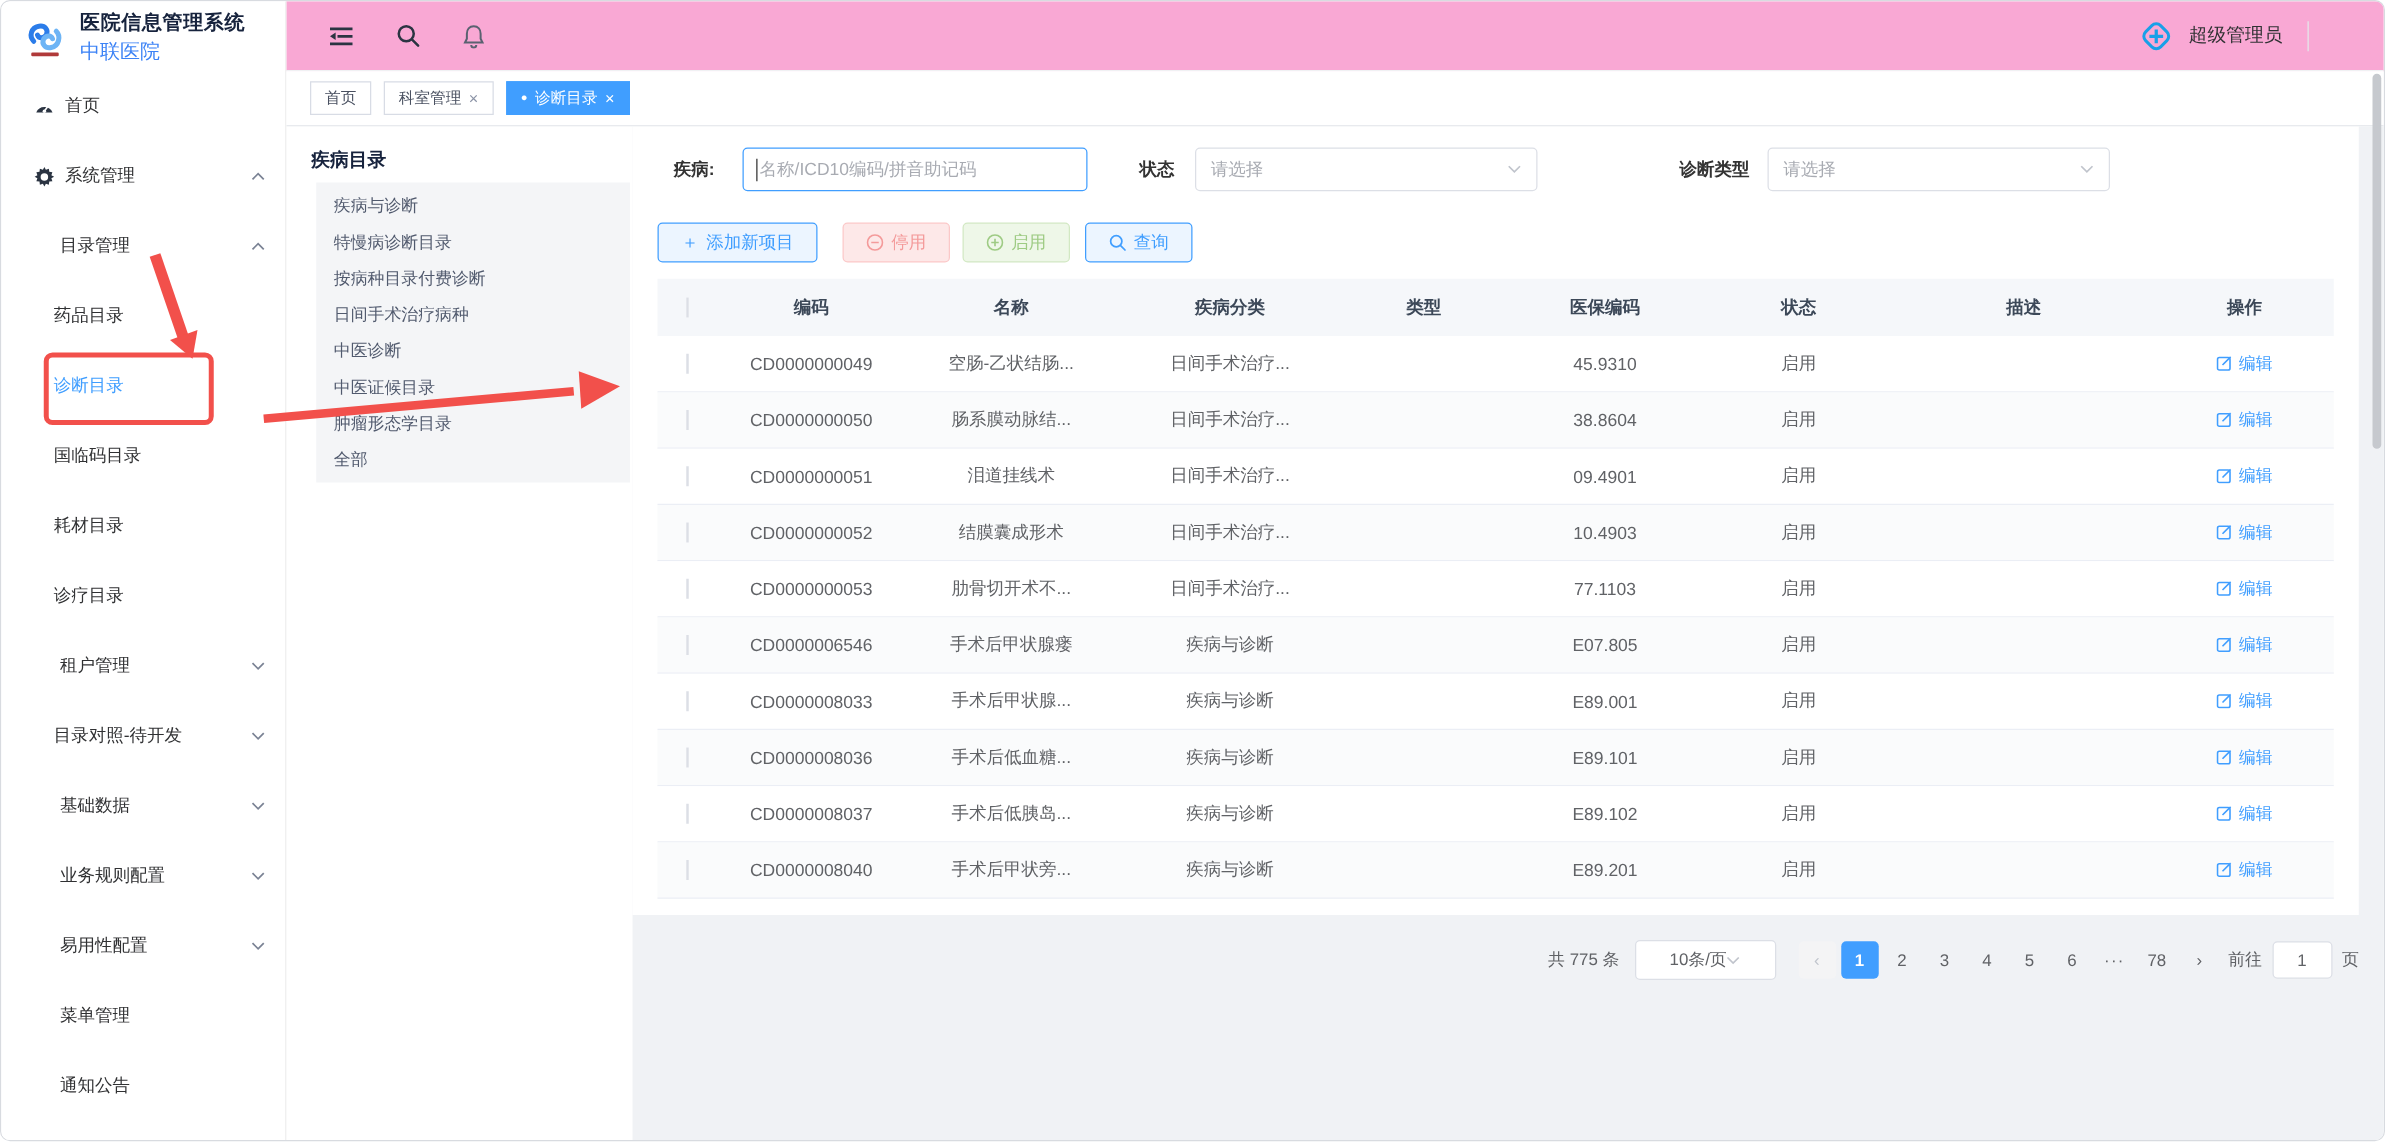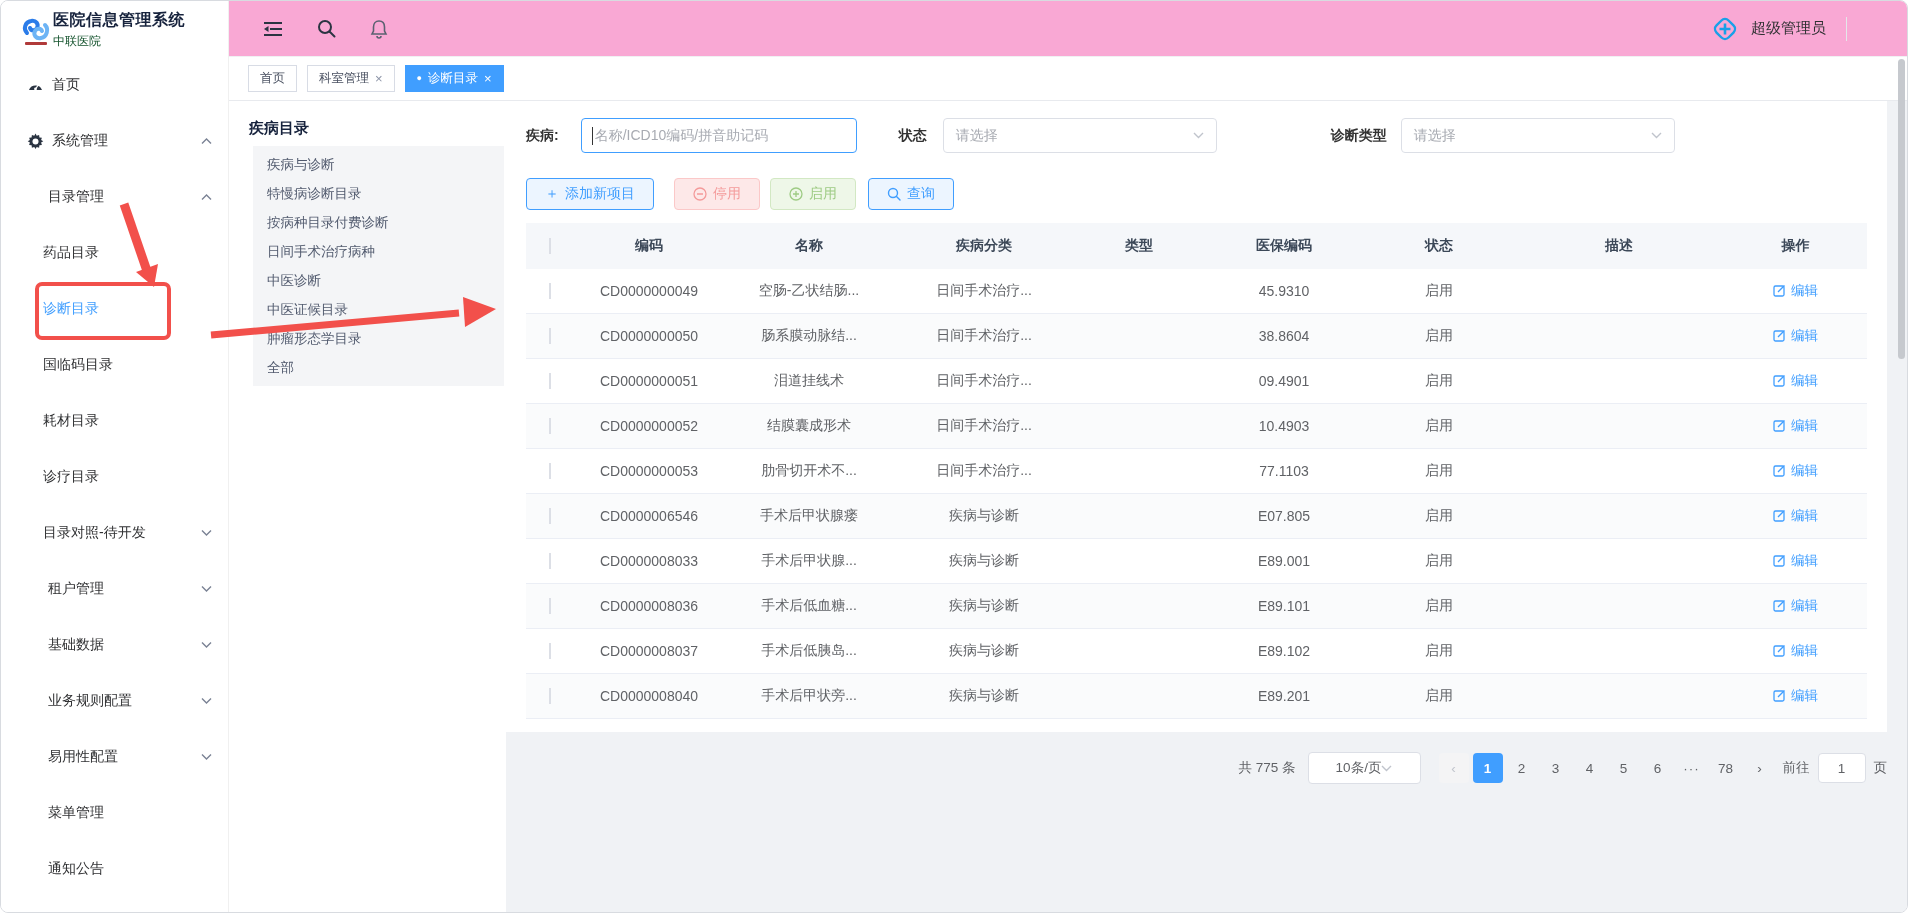--- a/index.html
+++ b/index.html
@@ -2,23 +2,23 @@
 <html><head>
 <meta charset="utf-8">
 <style>
   * { margin:0; padding:0; box-sizing:border-box; }
   html,body { width:1910px; height:915px; overflow:hidden; }
   body { font-family:"Liberation Sans","DejaVu Sans",sans-serif; color:#303133; background:#fff; }
   .app { position:relative; width:1908px; height:913px; border:1px solid #d8dbe0; border-radius:8px; overflow:hidden; background:#fff; }
 
   
   .sidebar { position:absolute; left:0; top:0; width:228px; height:100%; background:#fff; border-right:1px solid #f0f0f0; z-index:2; }
-  .logo-row { display:flex; align-items:center; gap:0; padding:10px 8px 8px 18px; height:56px; }
+  .logo-row { display:flex; align-items:center; gap:11px; padding:10px 8px 8px 18px; height:56px; }
   .app-title { font-size:16px; font-weight:bold; color:#17233d; letter-spacing:.5px; white-space:nowrap; }
-  .app-sub { font-size:12px; color:#14532d; margin-top:2px; }
+  .app-sub { font-size:16px; color:#3b82f6; margin-top:2px; }
   .menu { position:absolute; top:56px; left:0; right:0; }
   .mi { height:56px; display:flex; align-items:center; font-size:14px; color:#303133; cursor:pointer; position:relative; }
   .mi .ic { width:18px; display:inline-flex; justify-content:center; margin-right:8px; }
   .mi.lvl1 { padding-left:25px; }
   .mi.lvl2 { padding-left:47px; }
   .mi.lvl3 { padding-left:42px; }
   .mi .chev { position:absolute; right:16px; top:50%; transform:translateY(-50%); display:inline-flex; }
   .mi.active { color:#409eff; }
 
   
@@ -161,31 +161,31 @@
       </div>
 
       <div class="mi lvl3">
         <span>耗材目录</span>
       </div>
 
       <div class="mi lvl3">
         <span>诊疗目录</span>
       </div>
 
+      <div class="mi lvl2">
+        <span>租户管理</span>
+        <span class="chev">
+            <svg width="11" height="7" viewBox="0 0 11 7">
+              <polyline points="1,1 5.5,5.5 10,1" fill="none" stroke="#7a8294" stroke-width="1.4"></polyline>
+            </svg>
+          </span>
+      </div>
+
       <div class="mi lvl3">
         <span>目录对照-待开发</span>
-        <span class="chev">
-            <svg width="11" height="7" viewBox="0 0 11 7">
-              <polyline points="1,1 5.5,5.5 10,1" fill="none" stroke="#7a8294" stroke-width="1.4"></polyline>
-            </svg>
-          </span>
-      </div>
-
-      <div class="mi lvl2">
-        <span>租户管理</span>
         <span class="chev">
             <svg width="11" height="7" viewBox="0 0 11 7">
               <polyline points="1,1 5.5,5.5 10,1" fill="none" stroke="#7a8294" stroke-width="1.4"></polyline>
             </svg>
           </span>
       </div>
 
       <div class="mi lvl2">
         <span>基础数据</span>
         <span class="chev">
@@ -286,21 +286,21 @@
         <div class="pitem">中医证候目录</div>
         <div class="pitem">肿瘤形态学目录</div>
         <div class="pitem">全部</div>
       </div>
     </section>
 
     <section class="main">
       <div class="card">
 
         <div class="filters">
-          <span class="f-label" style="">疾病:</span>
+          <span class="f-label" style="margin-left:13px">疾病:</span>
           <div class="inp">
             <span class="caret"></span>
             <span class="placeholder">名称/ICD10编码/拼音助记码</span>
           </div>
           <span class="f-label gap-status">状态</span>
           <div class="sel gap-sel1">
             <span class="placeholder">请选择</span>
             <span>
                 <svg width="11" height="7" viewBox="0 0 11 7">
                   <polyline points="1,1 5.5,5.5 10,1" fill="none" stroke="#c0c4cc" stroke-width="1.4"></polyline>

